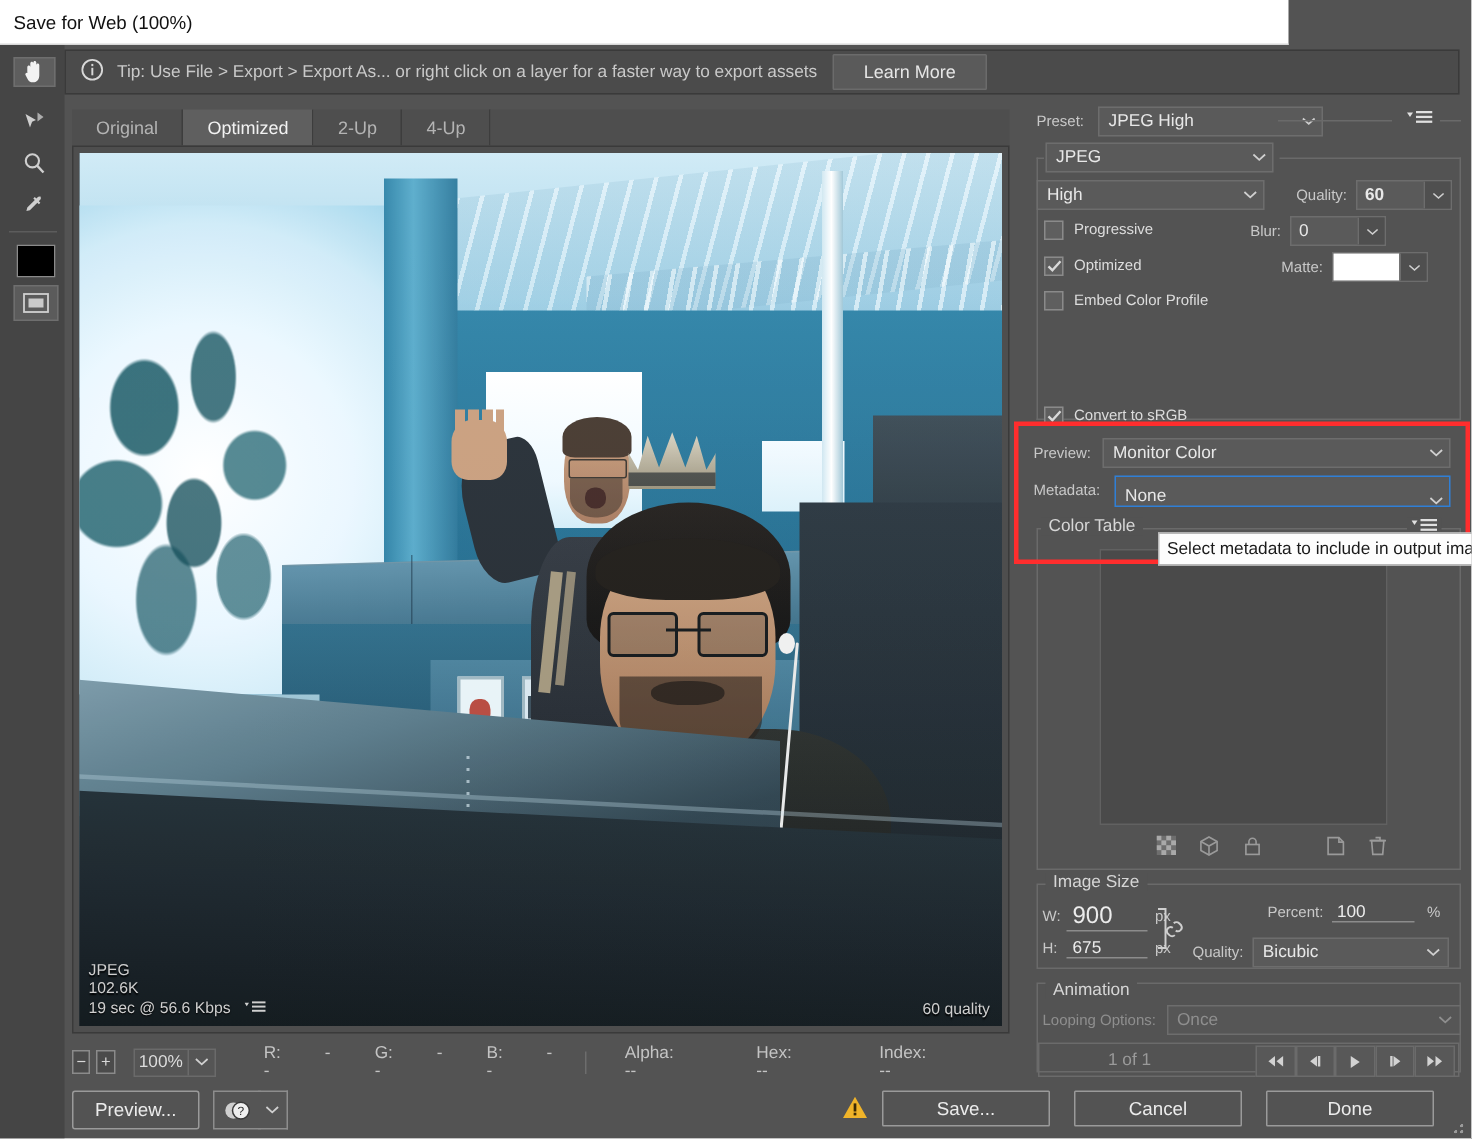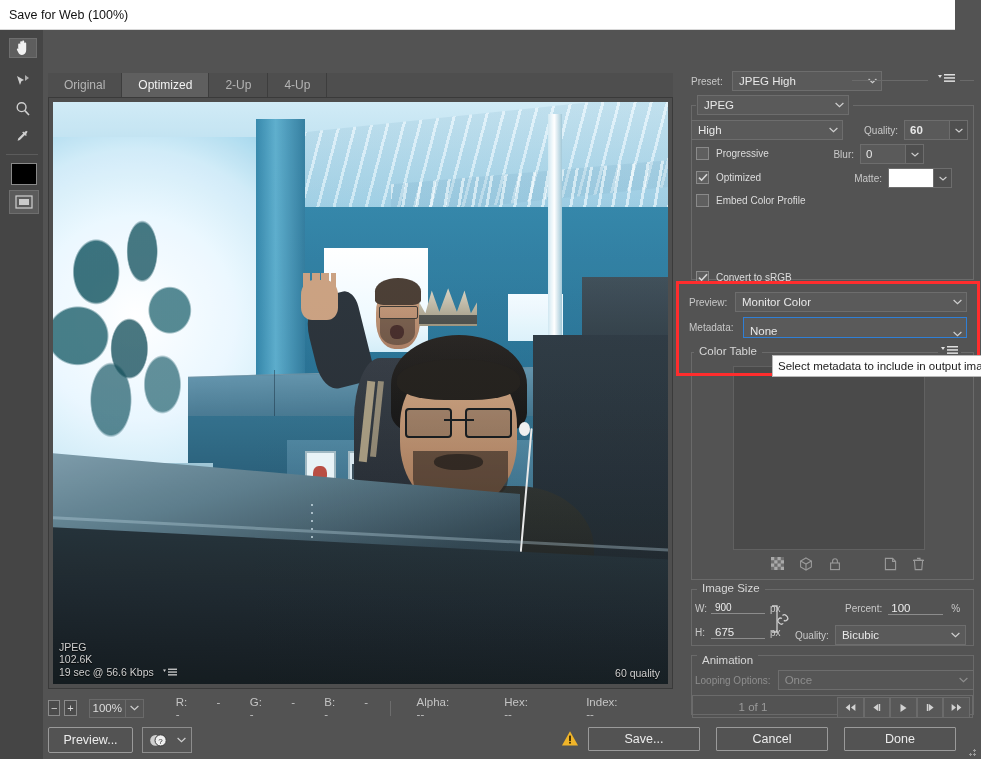--- a/index.html
+++ b/index.html
@@ -7,21 +7,21 @@
     width:981px;height:759px;overflow:hidden;
     font-family:"Liberation Sans", sans-serif;
     font-size:12px;
     color:#d6d6d6;
     -webkit-font-smoothing:antialiased;
   }
   .app{position:relative;width:981px;height:759px;background:#535353;}
 
   
   .titlebar{
-    position:absolute;left:0;top:0;width:955px;height:30px;
+    position:absolute;left:0;top:0;width:859px;height:30px;
     background:#ffffff;color:#111;
     font-size:12.5px;display:flex;align-items:center;
     padding-left:9px;box-sizing:border-box;
     border-bottom:1px solid #d8d8d8;
   }
 
   
   .toolstrip{
     position:absolute;left:0;top:30px;width:43px;height:729px;
     background:#454545;
@@ -270,20 +270,31 @@
       <div style="width:26px;height:22px;background:#000;border:1px solid #8a8a8a;box-sizing:border-box;"></div>
     </div>
     <div class="tool" style="top:160px;width:30px;height:24px;background:#5b5b5b;border:1px solid #6e6e6e;box-sizing:border-box;">
       <svg width="20" height="16" viewBox="0 0 20 16">
         <rect x="2" y="2" width="16" height="12" fill="none" stroke="#d0d0d0" stroke-width="1.2"></rect>
         <rect x="5" y="5" width="10" height="6" fill="#cacaca"></rect>
       </svg>
     </div>
   </div>
 
+  <div class="tipbar">
+    <span class="info">
+      <svg width="15" height="15" viewBox="0 0 15 15">
+        <circle cx="7.5" cy="7.5" r="6.6" fill="none" stroke="#d8d8d8" stroke-width="1.2"></circle>
+        <rect x="6.9" y="6.2" width="1.3" height="5" fill="#d8d8d8"></rect>
+        <rect x="6.9" y="3.6" width="1.3" height="1.5" fill="#d8d8d8"></rect>
+      </svg>
+    </span>
+    <span class="tiptext">Tip: Use File &gt; Export &gt; Export As...  or right click on a layer for a faster way to export assets</span>
+    <span class="learnmore">Learn More</span>
+  </div>
 
   <div class="tabs">
     <div class="tab">Original</div>
     <div class="tab active">Optimized</div>
     <div class="tab">2-Up</div>
     <div class="tab">4-Up</div>
     <div class="tabfill"></div>
   </div>
 
   <div class="previewpane">
@@ -572,21 +583,21 @@
         <path d="M1 3.4h11M5 1.4h3v2" fill="none" stroke="#9a9a9a" stroke-width="1.1"></path>
       </svg>
     </span>
   </div>
 
   <div class="grpbox" style="left:691px;top:589px;width:283px;height:57px;"></div>
   <div style="position:absolute;left:697px;top:582px;background:#535353;padding:0 5px;font-size:11.5px;color:#d6d6d6;">Image Size</div>
 
   <div class="row" style="position:absolute;left:695px;top:602px;">
     <span class="lbl" style="width:16px;">W:</span>
-    <span style="width:50px;border-bottom:1px solid #8c8c8c;color:#ececec;font-size:10px;padding-left:4px;">900</span>
+    <span style="width:50px;border-bottom:1px solid #8c8c8c;color:#ececec;font-size:16px;padding-left:4px;">900</span>
     <span class="lbl" style="margin-left:5px;">px</span>
   </div>
   <div class="row" style="position:absolute;left:695px;top:626px;">
     <span class="lbl" style="width:16px;">H:</span>
     <span style="width:50px;border-bottom:1px solid #8c8c8c;color:#ececec;font-size:11.5px;padding-left:4px;">675</span>
     <span class="lbl" style="margin-left:5px;">px</span>
   </div>
   <div style="position:absolute;left:770px;top:604px;">
     <svg width="22" height="32" viewBox="0 0 22 32">
       <path d="M2 2h5v26H2" fill="none" stroke="#cfcfcf" stroke-width="1.3"></path>

